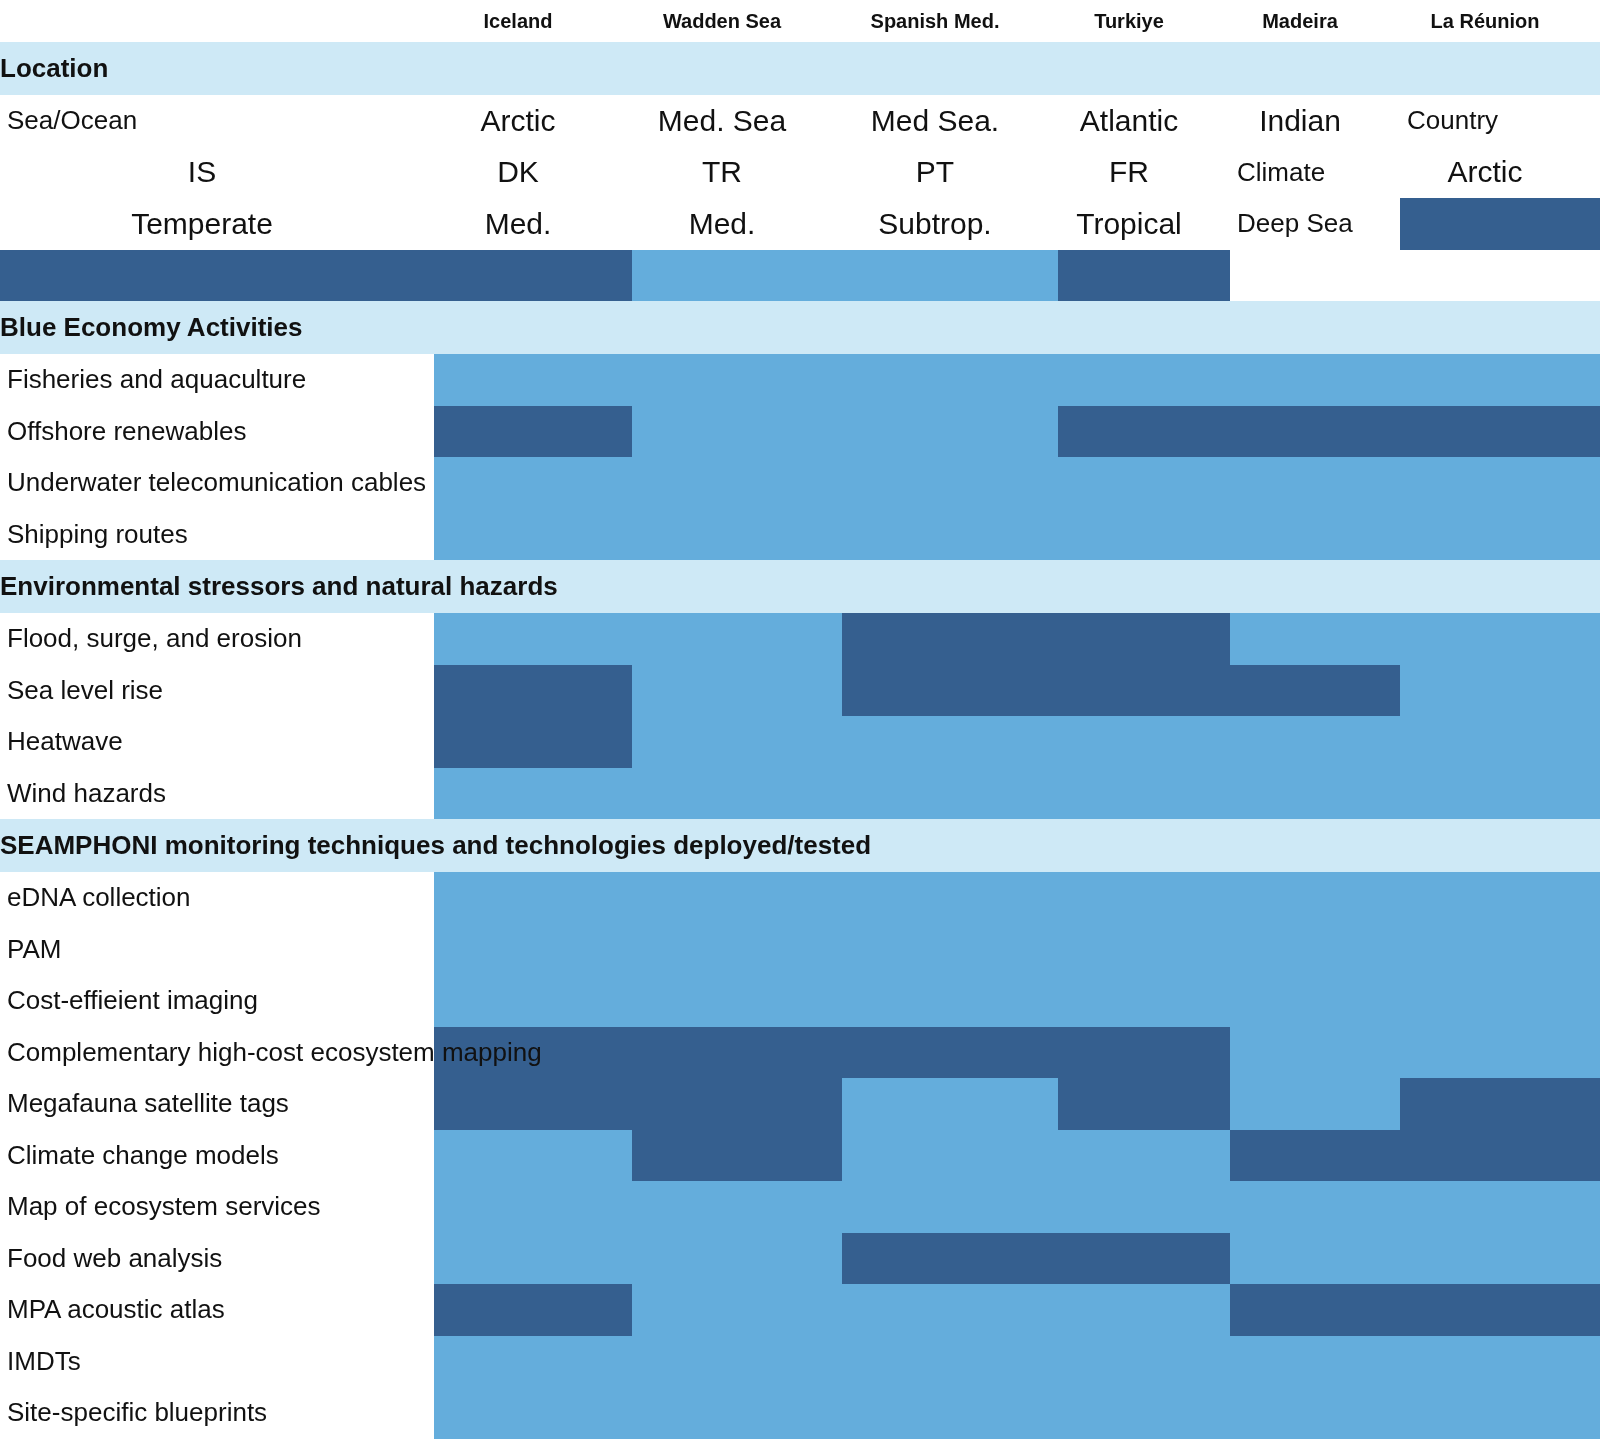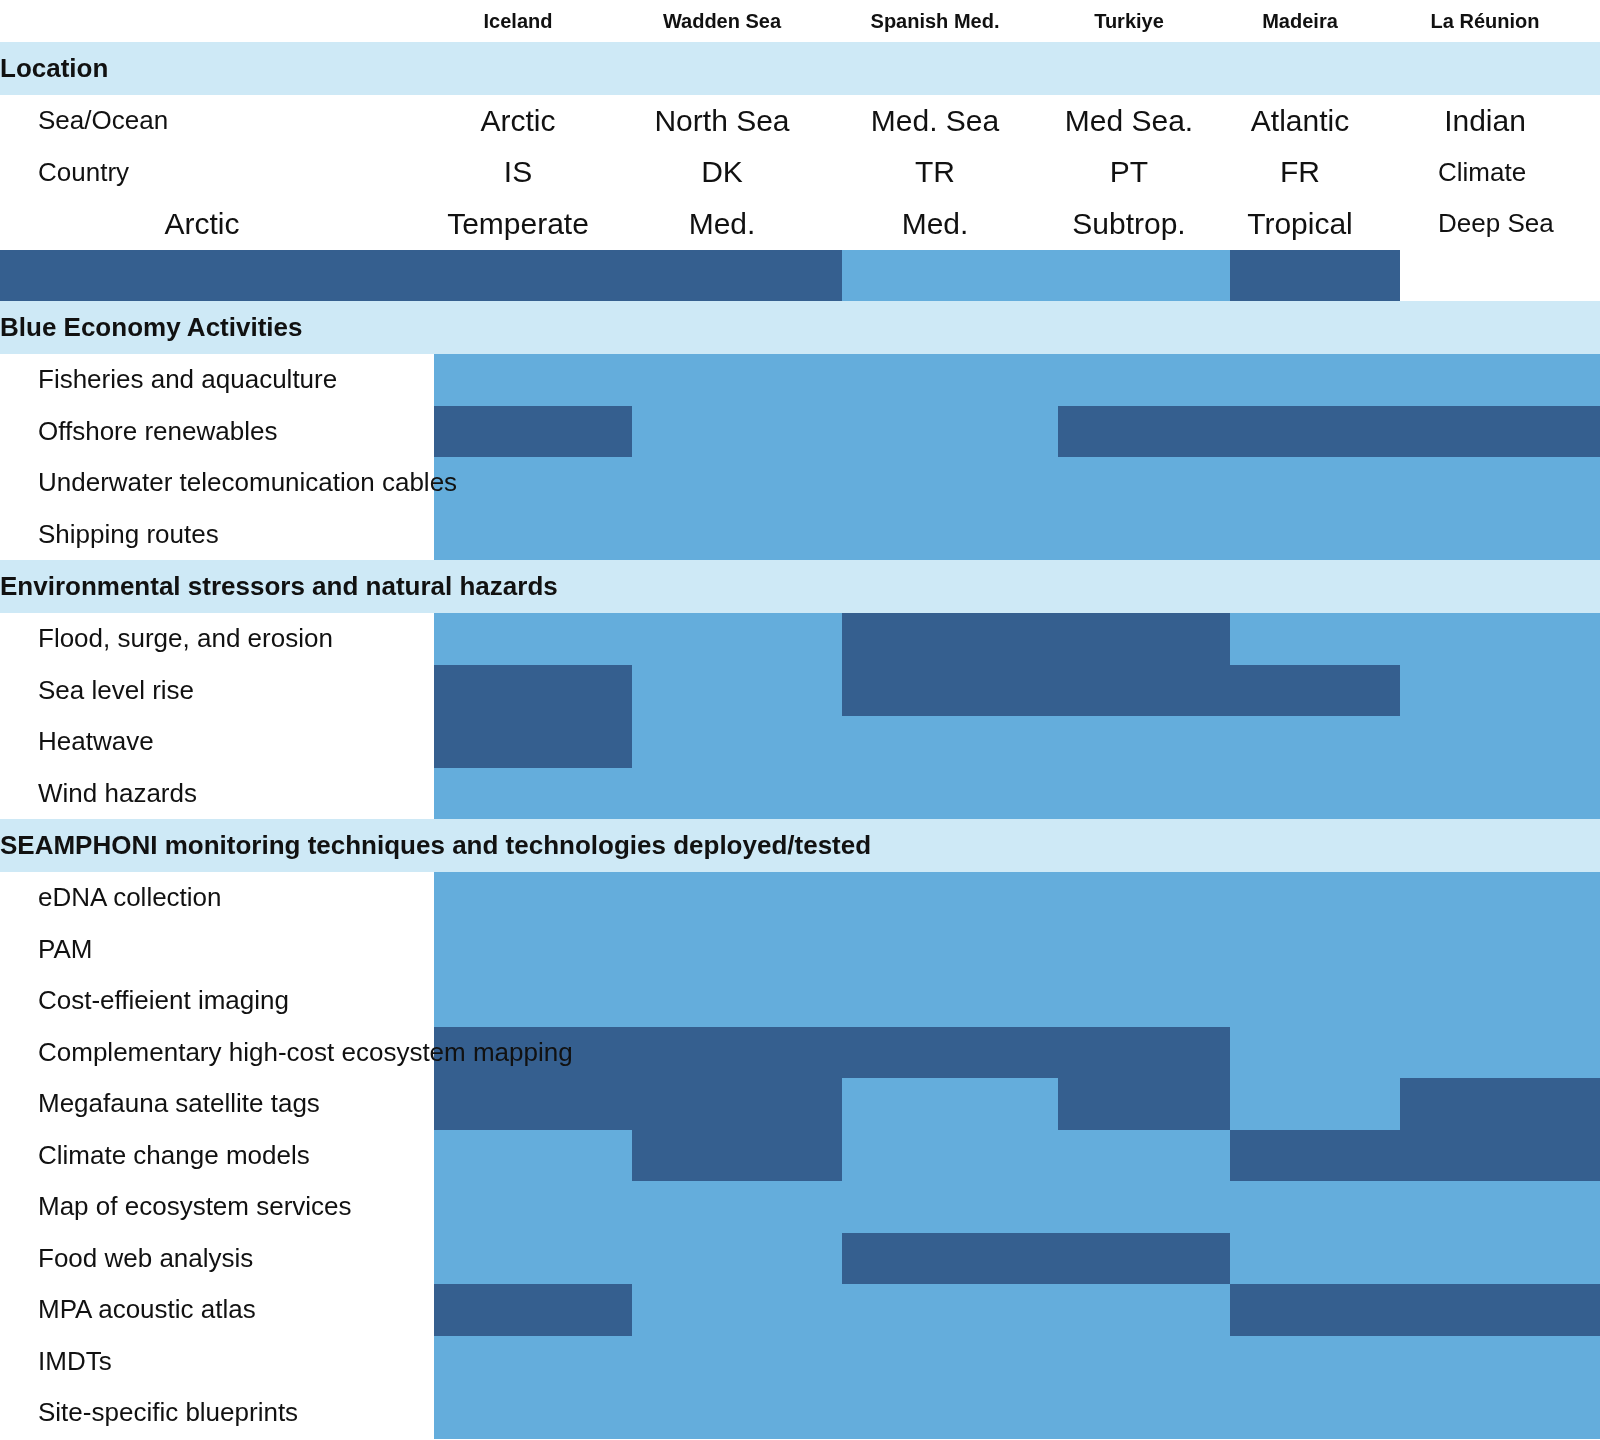--- a/index.html
+++ b/index.html
@@ -17,21 +17,21 @@
   }
   .corner{padding:0;}
   .band{
     grid-column:1/-1;height:53px;background:var(--band);
     display:flex;align-items:center;font-weight:bold;font-size:26px;
     box-sizing:border-box;white-space:nowrap;
   }
   .rl{
     height:51.5px;display:flex;align-items:center;font-size:26px;
     padding-left:7px;box-sizing:border-box;background:#fff;
-    white-space:nowrap;position:relative;z-index:2;overflow:visible;margin-left:31px;
+    white-space:nowrap;position:relative;z-index:2;overflow:visible;
   }
   .tv{
     height:51.5px;display:flex;align-items:center;justify-content:center;
     font-size:30px;padding-right:30px;box-sizing:border-box;white-space:nowrap;
   }
   .fc{height:51.5px;}
   .fd{background:var(--dark);}
   .fl{background:var(--light);}
 </style>
 </head>
@@ -42,21 +42,20 @@
       <div class="h corner"></div>
       <div class="h">Iceland</div>
       <div class="h">Wadden Sea</div>
       <div class="h">Spanish Med.</div>
       <div class="h">Turkiye</div>
       <div class="h">Madeira</div>
       <div class="h">La Réunion</div>
       <div class="band">Location</div>
       <div class="rl">Sea/Ocean</div>
       <div class="tv">Arctic</div>
-      <div class="tv">North Sea</div>
       <div class="tv">Med. Sea</div>
       <div class="tv">Med Sea.</div>
       <div class="tv">Atlantic</div>
       <div class="tv">Indian</div>
       <div class="rl">Country</div>
       <div class="tv">IS</div>
       <div class="tv">DK</div>
       <div class="tv">TR</div>
       <div class="tv">PT</div>
       <div class="tv">FR</div>

